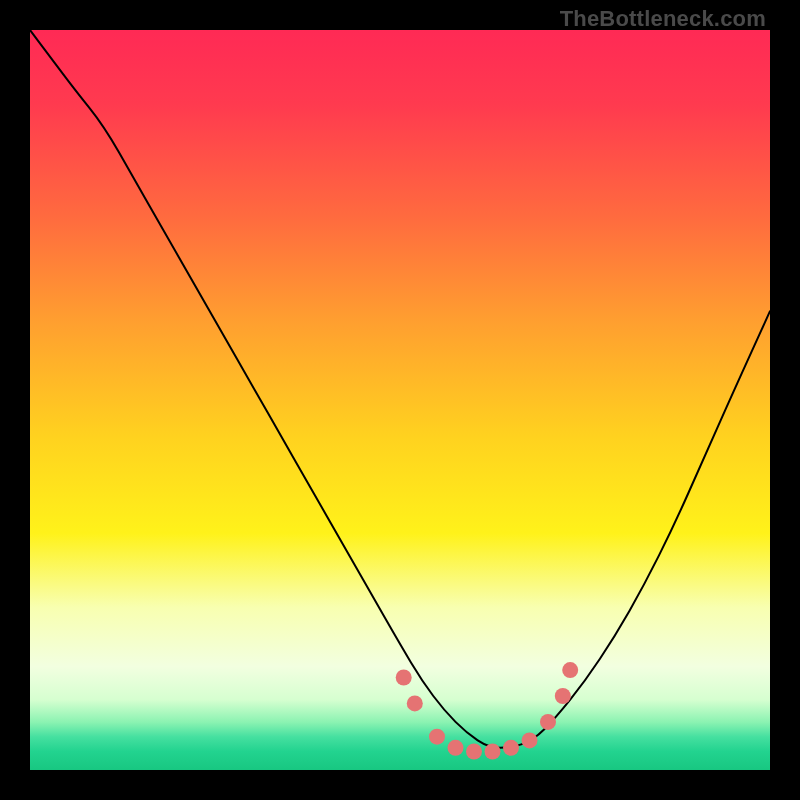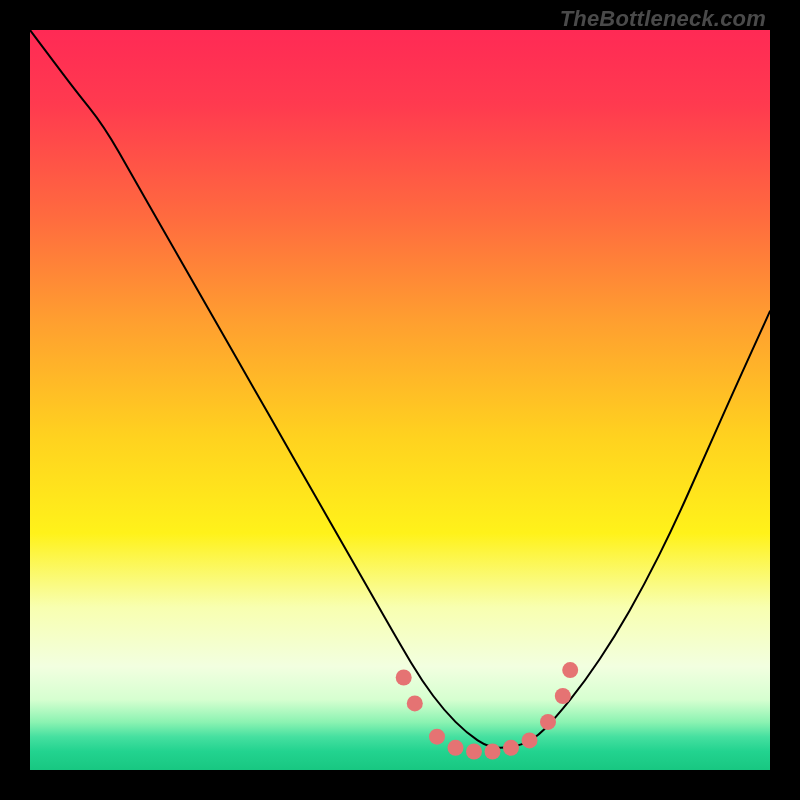--- a/index.html
+++ b/index.html
@@ -9,21 +9,20 @@
     width: 800px;
     height: 800px;
     overflow: hidden;
     font-family: Arial, Helvetica, sans-serif;
   }
   .outer {
     width: 800px;
     height: 800px;
     background: #000;
     position: relative;
-    font-style: italic;
   }
   .plot-area {
     position: absolute;
     left: 30px;
     top: 30px;
     width: 740px;
     height: 740px;
     overflow: hidden;
   }
   .watermark {

